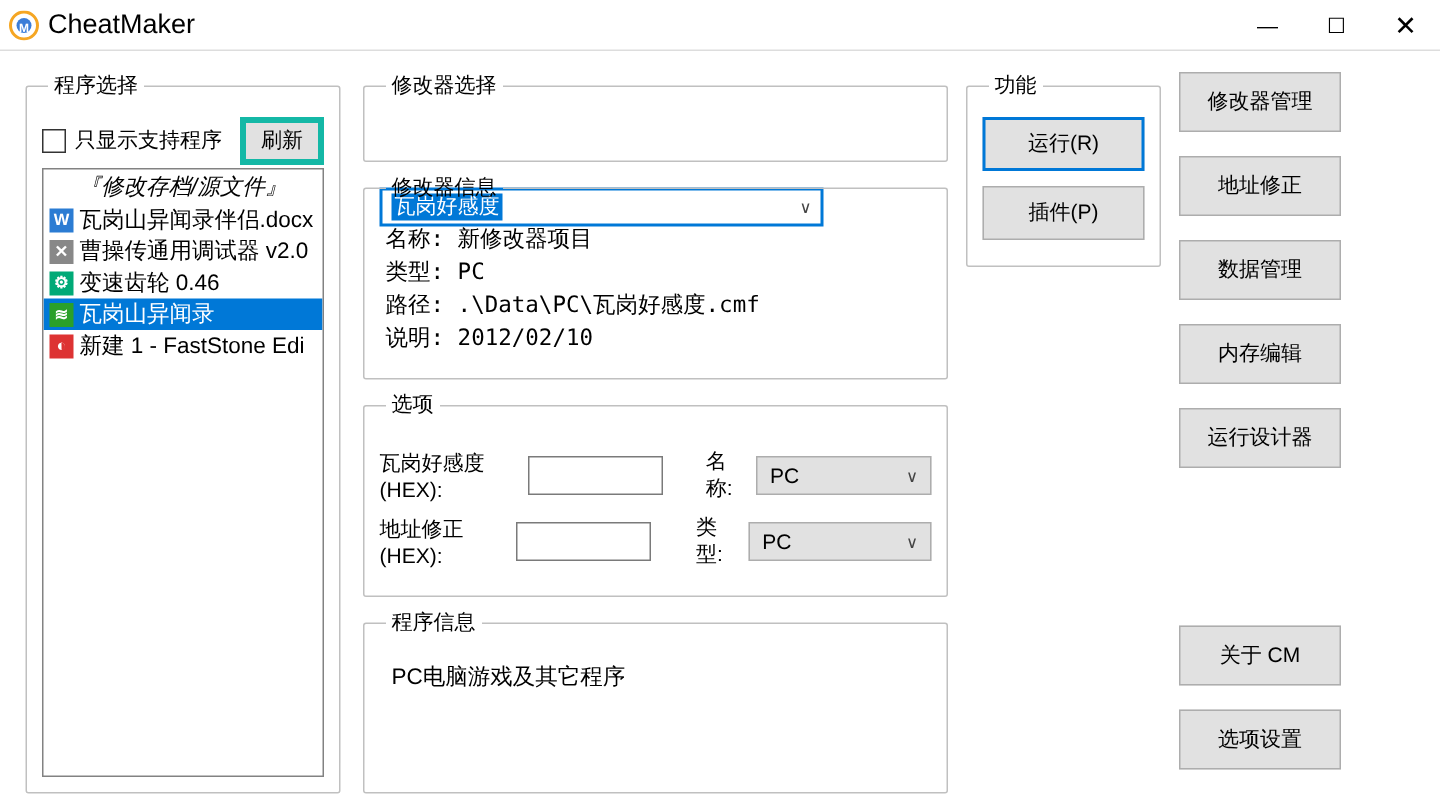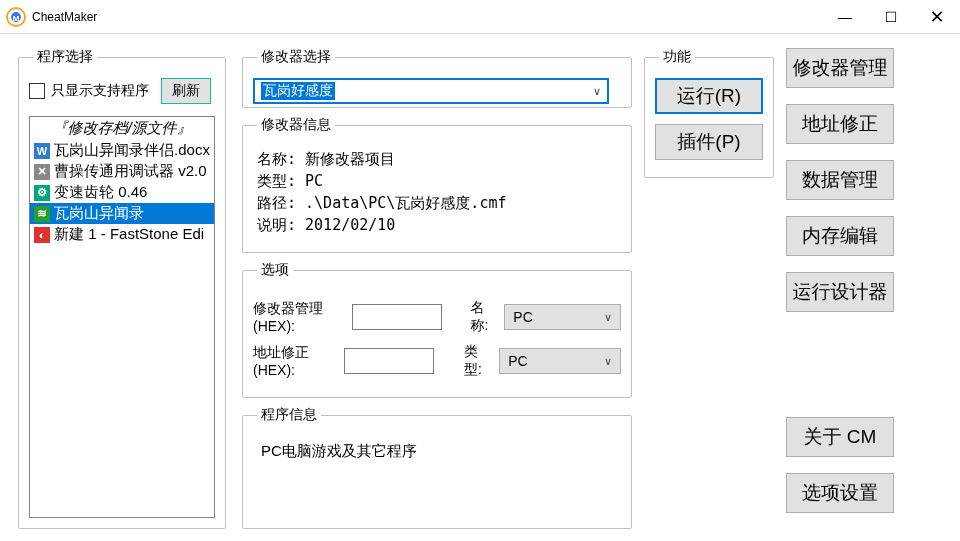--- a/index.html
+++ b/index.html
@@ -1,59 +1,59 @@
 <!DOCTYPE html>
 <html><head>
 <meta charset="utf-8">
 <style>
 * { box-sizing: border-box; margin: 0; padding: 0; }
 body { font-family: "Microsoft YaHei", SimSun, Arial, sans-serif; font-size: 14px; background: #fff; width: 960px; height: 541px; overflow: hidden; }
 
 .titlebar { height: 34px; display: flex; align-items: center; padding-left: 6px; border-bottom: 1px solid #ddd; }
 .titlebar .app-icon { width: 20px; height: 20px; margin-right: 6px; }
-.titlebar .title { font-size: 12px; }
+.titlebar .title { font-size: 18px; }
 .titlebar .spacer { flex: 1; }
 .winbtn { width: 46px; height: 34px; display: flex; align-items: center; justify-content: center; font-size: 14px; color: #000; }
 .winbtn.close { font-size: 18px; }
 
 .client { display: flex; padding: 14px 10px 12px 14px; gap: 12px; height: calc(541px - 34px); background: #fff; }
 
 fieldset.group { border: 1px solid #c0c0c0; border-radius: 2px; padding: 12px 10px 10px 10px; position: relative; }
 fieldset.group > legend { padding: 0 4px; font-size: 14px; margin-left: 4px; }
 
 .col-left { width: 216px; display: flex; flex-direction: column; align-items: center; }
 .col-left .group { flex: 1; display: flex; flex-direction: column; }
-.topctl { display: flex; align-items: center; margin-bottom: 12px; gap: 6px; }
+.topctl { display: flex; align-items: center; margin-bottom: 2px; gap: 6px; }
 .chkbox { width: 16px; height: 16px; border: 1px solid #333; display: inline-block; background: #fff; }
 .chkbox-label { margin-right: 6px; }
-.btn { border: 1px solid #14b8a6; background: #e1e1e1; padding: 3px 10px; font-size: 14px; font-family: inherit; }
+.btn { border: 4px solid #14b8a6; background: #e1e1e1; padding: 3px 10px; font-size: 14px; font-family: inherit; }
 
 .proclist { flex: 1; border: 1px solid #828282; background: #fff; overflow: hidden; }
 .proclist .hdr { text-align: center; padding: 2px 0; font-size: 15px; font-style: italic; }
 .proclist .row { display: flex; align-items: center; padding: 1px 4px; gap: 4px; white-space: nowrap; font-size: 15px; overflow: hidden; }
 .proclist .row.selected { background: #0078d7; color: #fff; }
 .ico { width: 16px; height: 16px; display: inline-flex; align-items: center; justify-content: center; font-size: 11px; font-weight: bold; }
 
 .col-mid { width: 390px; display: flex; flex-direction: column; gap: 8px; }
 .col-mid .group.selector { height: 60px; }
-.selectbox { width: 356px; height: 26px; border: 2px solid #0078d7; display: flex; align-items: center; padding: 0 6px; justify-content: space-between; }
+.selectbox { width: 296px; height: 26px; border: 2px solid #0078d7; display: flex; align-items: center; padding: 0 6px; justify-content: space-between; margin-top: 47px; }
 .selectbox .seltext { background: #0078d7; color: #fff; padding: 0 2px; }
 .selectbox .chev { font-size: 11px; color: #444; }
 .info-lines { line-height: 22px; font-family: SimSun, monospace; font-size: 15px; padding: 2px 4px 6px 4px; }
 .info-lines .lbl { display: inline-block; }
 .opt-row { display: flex; align-items: center; margin: 8px 0; gap: 8px; }
 .opt-row .olabel { font-size: 14px; }
 .txfield { width: 90px; height: 26px; border: 1px solid #7a7a7a; background: #fff; }
 .combo { width: 140px; height: 26px; border: 1px solid #adadad; background: #e1e1e1; display: flex; align-items: center; justify-content: space-between; padding: 0 8px; font-size: 14px; }
 .combo .chev { font-size: 11px; color: #444; }
 .prog-lines { padding: 6px 8px; font-size: 15px; font-family: SimSun, sans-serif; }
 
 .col-func { width: 130px; }
 .col-func .group { height: 130px; }
-.bigbtn { width: 108px; height: 36px; border: 1px solid #adadad; background: #e1e1e1; display: flex; align-items: center; justify-content: center; font-size: 19px; margin-bottom: 10px; font-family: inherit; }
+.bigbtn { width: 108px; height: 36px; border: 1px solid #adadad; background: #e1e1e1; display: flex; align-items: center; justify-content: center; font-size: 14px; margin-bottom: 10px; font-family: inherit; }
 .bigbtn.primary { border: 2px solid #0078d7; }
 
 .col-right { width: 118px; display: flex; flex-direction: column; }
 .col-right .bigbtn { width: 108px; height: 40px; margin-bottom: 16px; }
 .col-right .gap { flex: 1; }
 </style>
 </head>
 <body>
 
 <div class="titlebar">
@@ -124,21 +124,21 @@
         <div><span class="lbl">名称:</span> <span>新修改器项目</span></div>
         <div><span class="lbl">类型:</span> <span>PC</span></div>
         <div><span class="lbl">路径:</span> <span>.\Data\PC\瓦岗好感度.cmf</span></div>
         <div><span class="lbl">说明:</span> <span>2012/02/10</span></div>
       </div>
     </fieldset>
 
     <fieldset class="group">
       <legend>选项</legend>
       <div class="opt-row">
-        <span class="olabel">修改器管理(HEX):</span>
+        <span class="olabel">瓦岗好感度(HEX):</span>
         <input class="txfield" value="" style="">
         <span style="width:16px"></span>
         <span class="olabel">名称:</span>
         <div class="combo">
           <span>PC</span>
           <span class="chev">∨</span>
         </div>
       </div>
       <div class="opt-row">
         <span class="olabel">地址修正(HEX):</span>

